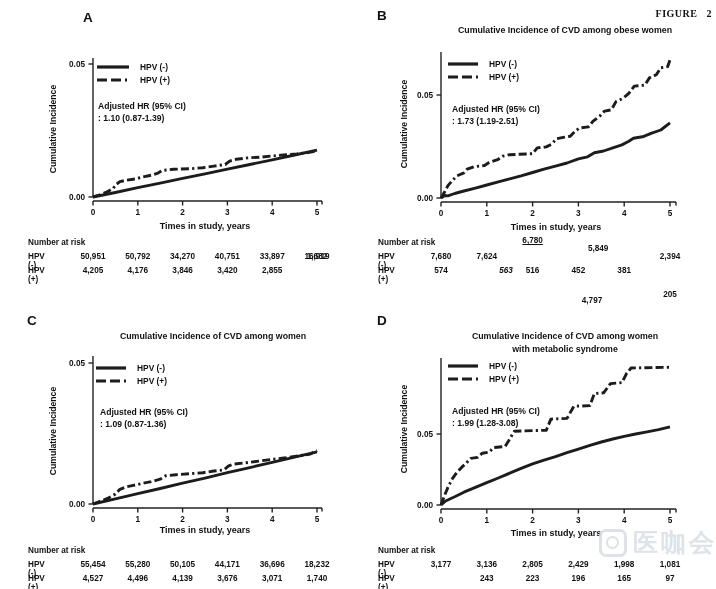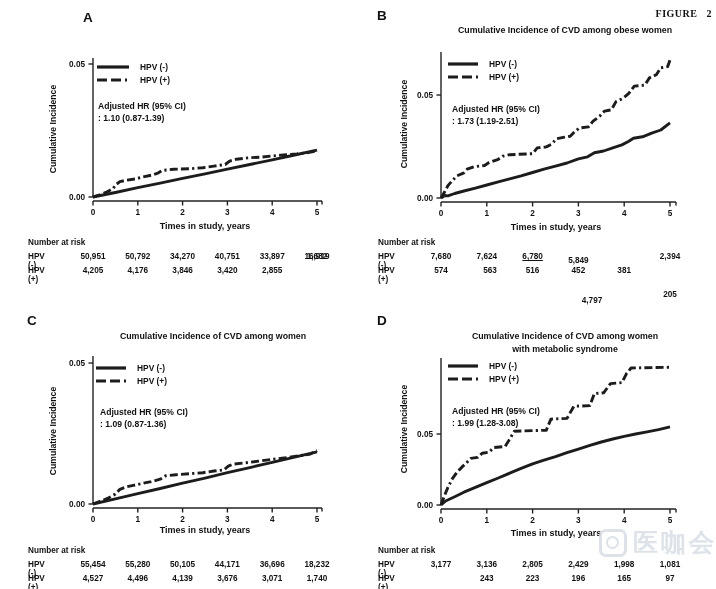--- a/index.html
+++ b/index.html
@@ -232,27 +232,27 @@
       <div class="risk-val" style="left: 107.8px; top: 266px;">4,176</div>
       <div class="risk-val" style="left: 152.6px; top: 266px;">3,846</div>
       <div class="risk-val" style="left: 197.4px; top: 266px;">3,420</div>
       <div class="risk-val" style="left: 242.2px; top: 266px;">2,855</div>
       <div class="risk-val" style="left: 287px; top: 252px; text-align: center;">1,632</div>
     </div>
   <div class="abs">
       <div class="risk-row-label" style="left: 378px; top: 252px;">HPV (-)</div>
       <div class="risk-val" style="left: 411px; top: 252px;">7,680</div>
       <div class="risk-val" style="left: 456.8px; top: 252px;">7,624</div>
-      <div class="risk-val" style="left: 502.6px; top: 252px; text-decoration: underline;">6,780</div>
-      <div class="risk-val" style="left: 548.4px; top: 256px;">5,849</div>
+      <div class="risk-val" style="left: 502.6px; top: 236px; text-decoration: underline;">6,780</div>
+      <div class="risk-val" style="left: 548.4px; top: 244px; text-align: right;">5,849</div>
       <div class="risk-val" style="left: 562px; top: 252px; margin-top: 44px;">4,797</div>
       <div class="risk-val" style="left: 640px; top: 252px;">2,394</div>
       <div class="risk-row-label" style="left: 378px; top: 266px;">HPV (+)</div>
       <div class="risk-val" style="left: 411px; top: 266px;">574</div>
-      <div class="risk-val" style="left: 460px; top: 266px;">563</div>
+      <div class="risk-val" style="left: 476px; top: 266px; font-style: italic;">563</div>
       <div class="risk-val" style="left: 502.6px; top: 266px;">516</div>
       <div class="risk-val" style="left: 548.4px; top: 266px;">452</div>
       <div class="risk-val" style="left: 594.2px; top: 266px;">381</div>
       <div class="risk-val" style="left: 640px; top: 266px; margin-top: 24px;">205</div>
     </div>
   <div class="abs">
       <div class="risk-row-label" style="left: 28px; top: 560px;">HPV (-)</div>
       <div class="risk-val" style="left: 63px; top: 560px;">55,454</div>
       <div class="risk-val" style="left: 107.8px; top: 560px;">55,280</div>
       <div class="risk-val" style="left: 152.6px; top: 560px;">50,105</div>

